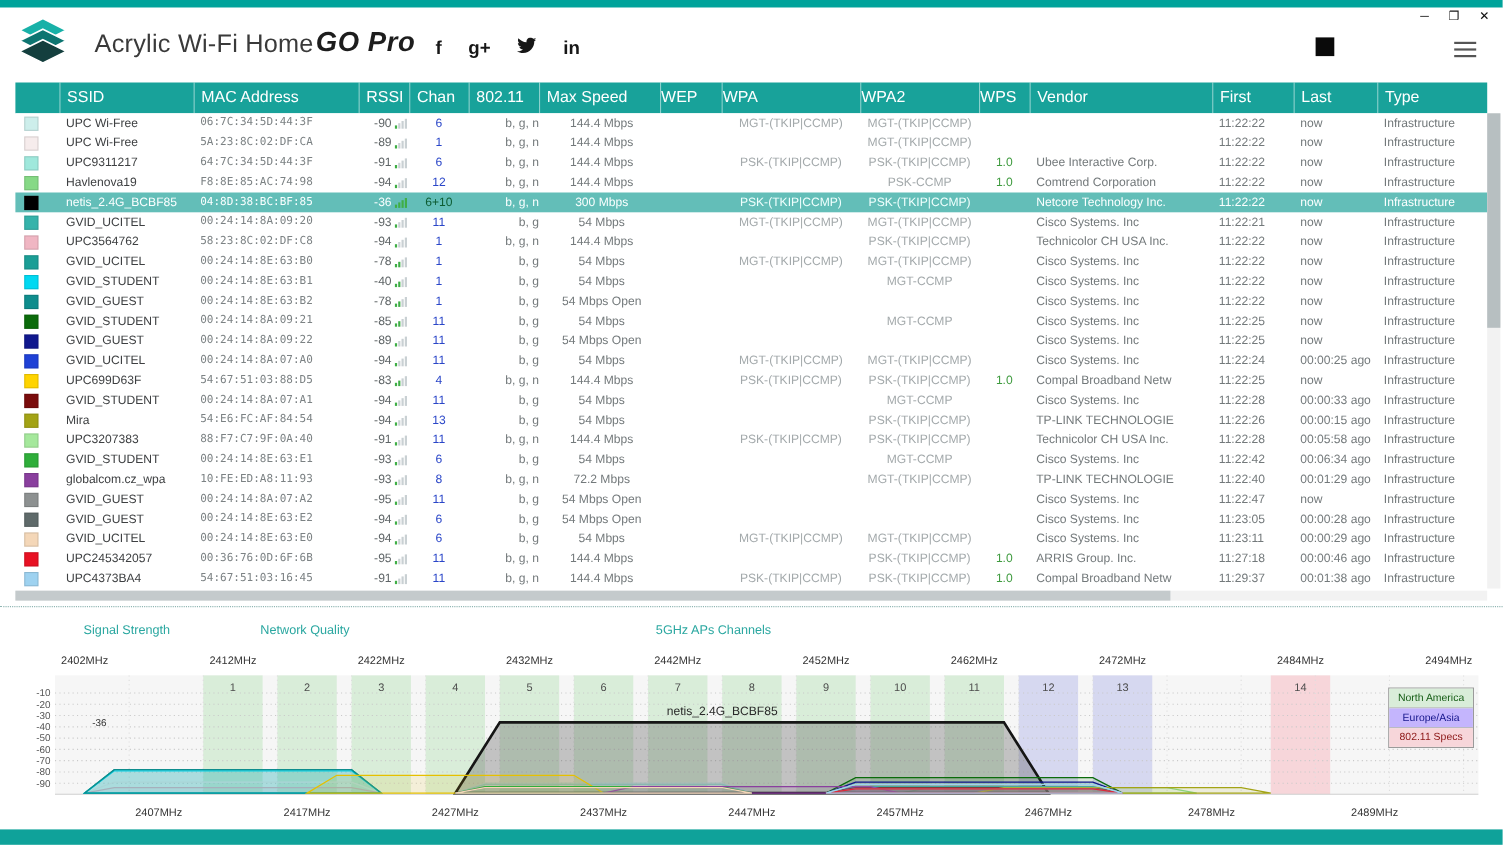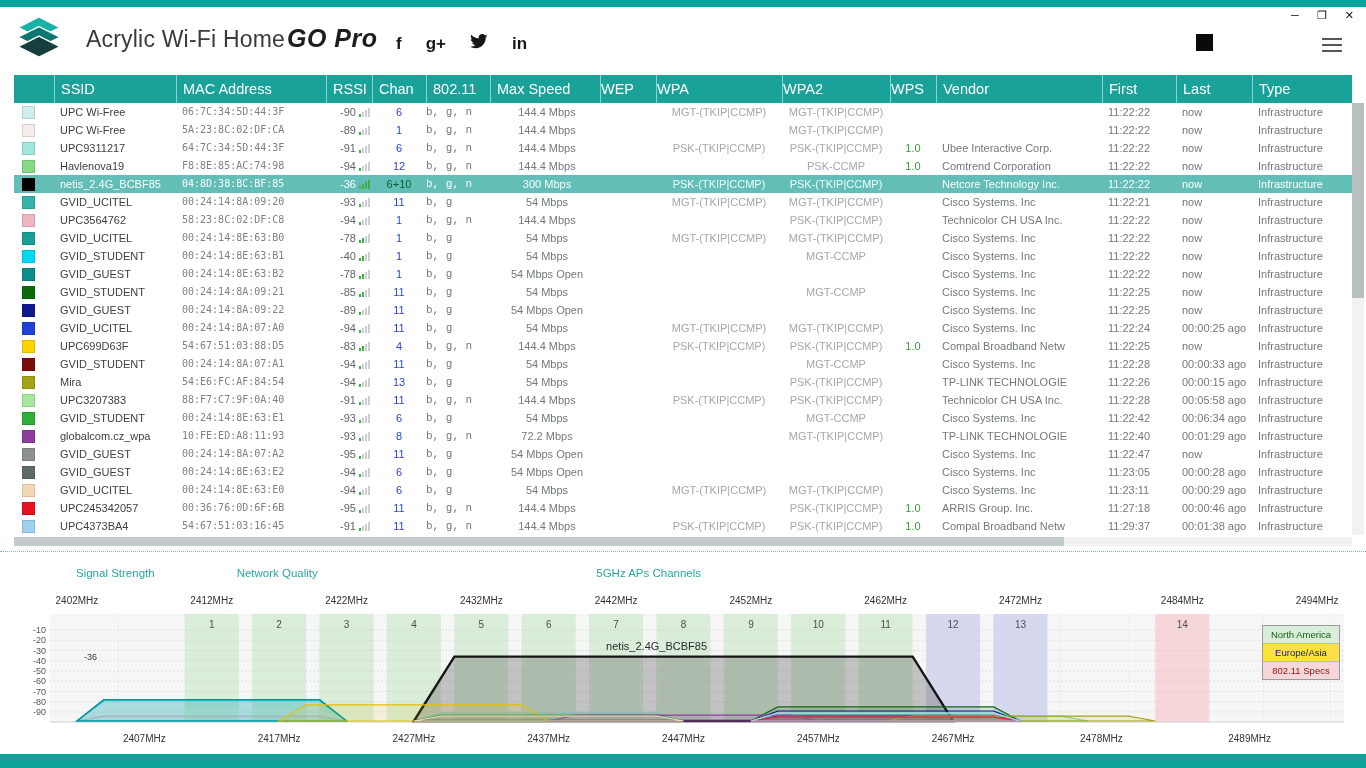--- a/index.html
+++ b/index.html
@@ -31,21 +31,21 @@
   .row{display:grid;grid-template-columns:var(--cols);height:18px;line-height:18px;font-size:11px;}
   .cell{white-space:nowrap;overflow:hidden;padding-left:6px;color:#73797b;}
   .c-sw{padding-left:8px;display:flex;align-items:center;}
   .sw{width:11px;height:11px;display:block;border:1px solid rgba(0,0,0,.12);}
   .c-ssid{color:#3e4042;}
   .c-mac{font-family:"DejaVu Sans Mono",monospace;font-size:10px;color:#7c8284;}
   .c-rssi{display:flex;justify-content:flex-end;align-items:center;gap:3px;padding-right:2px;color:#5e6466;}
   .bars{display:inline-flex;align-items:flex-end;gap:1px;height:10px;}
   .bars i{width:2px;display:block;}
   .c-chan{text-align:center;padding-left:0;color:#2a46c8;}
-  .c-std{text-align:left;padding-left:0;font-family:Liberation Mono, monospace;}
+  .c-std{text-align:right;padding-left:0;}
   .c-speed{text-align:center;padding-right:2px;}
   .c-sec{text-align:center;padding-left:0;color:#a3a9ab;}
   .c-wps{text-align:center;padding-left:0;color:#3f9b3f;}
   .row.sel{background:#63beb8;}
   .row.sel .cell{color:#fbffff;}
   .row.sel .c-sec{color:#effffd;}
   .row.sel .c-chan{color:#0d5c32;}
   
   #vscroll{position:absolute;top:103px;right:2px;width:12px;height:432px;background:#f2f2f2;}
   #vthumb{width:100%;height:195px;background:#b7bfc1;}
@@ -894,18 +894,18 @@
       <polygon points="736.9166666666666,129 763.875,125.12499999999999 979.5416666666666,125.12499999999999 1006.5,129" fill="#8d9191" fill-opacity="0.12" stroke="#8d9191" stroke-width="1.2"></polygon>
       <polygon points="399.9375,129 426.8958333333333,124.1 642.5625,124.1 669.5208333333334,129" fill="#5f6a6a" fill-opacity="0.12" stroke="#5f6a6a" stroke-width="1.2"></polygon>
       <polygon points="399.9375,129 426.8958333333333,124.1 642.5625,124.1 669.5208333333334,129" fill="#f4d7b8" fill-opacity="0.12" stroke="#f4d7b8" stroke-width="1.2"></polygon>
       <polygon points="736.9166666666666,129 763.875,125.12499999999999 979.5416666666666,125.12499999999999 1006.5,129" fill="#e81123" fill-opacity="0.12" stroke="#e81123" stroke-width="1.2"></polygon>
       <polygon points="736.9166666666666,129 763.875,121.02499999999999 979.5416666666666,121.02499999999999 1006.5,129" fill="#9ed2f0" fill-opacity="0.12" stroke="#9ed2f0" stroke-width="1.2"></polygon>
       <text x="642.5625" y="57.650000000000006" text-anchor="middle" font-size="11" fill="#2a2a2a">netis_2.4G_BCBF85</text>
       <text x="76.4375" y="67.65" text-anchor="middle" font-size="9" fill="#333">-36</text>
     </svg>
   <div id="legend">
       <div class="leg-item" style="background: rgb(217, 237, 217); color: rgb(21, 92, 21);">North America</div>
-      <div class="leg-item" style="background: #fde047; color: rgb(21, 21, 139);">Europe/Asia</div>
+      <div class="leg-item" style="background: #c4b5fd; color: rgb(21, 21, 139);">Europe/Asia</div>
       <div class="leg-item" style="background: rgb(247, 214, 218); color: rgb(139, 21, 21);">802.11 Specs</div>
     </div>
 </div>
 
 <div id="bottom-strip"></div>
 
 </body></html>

